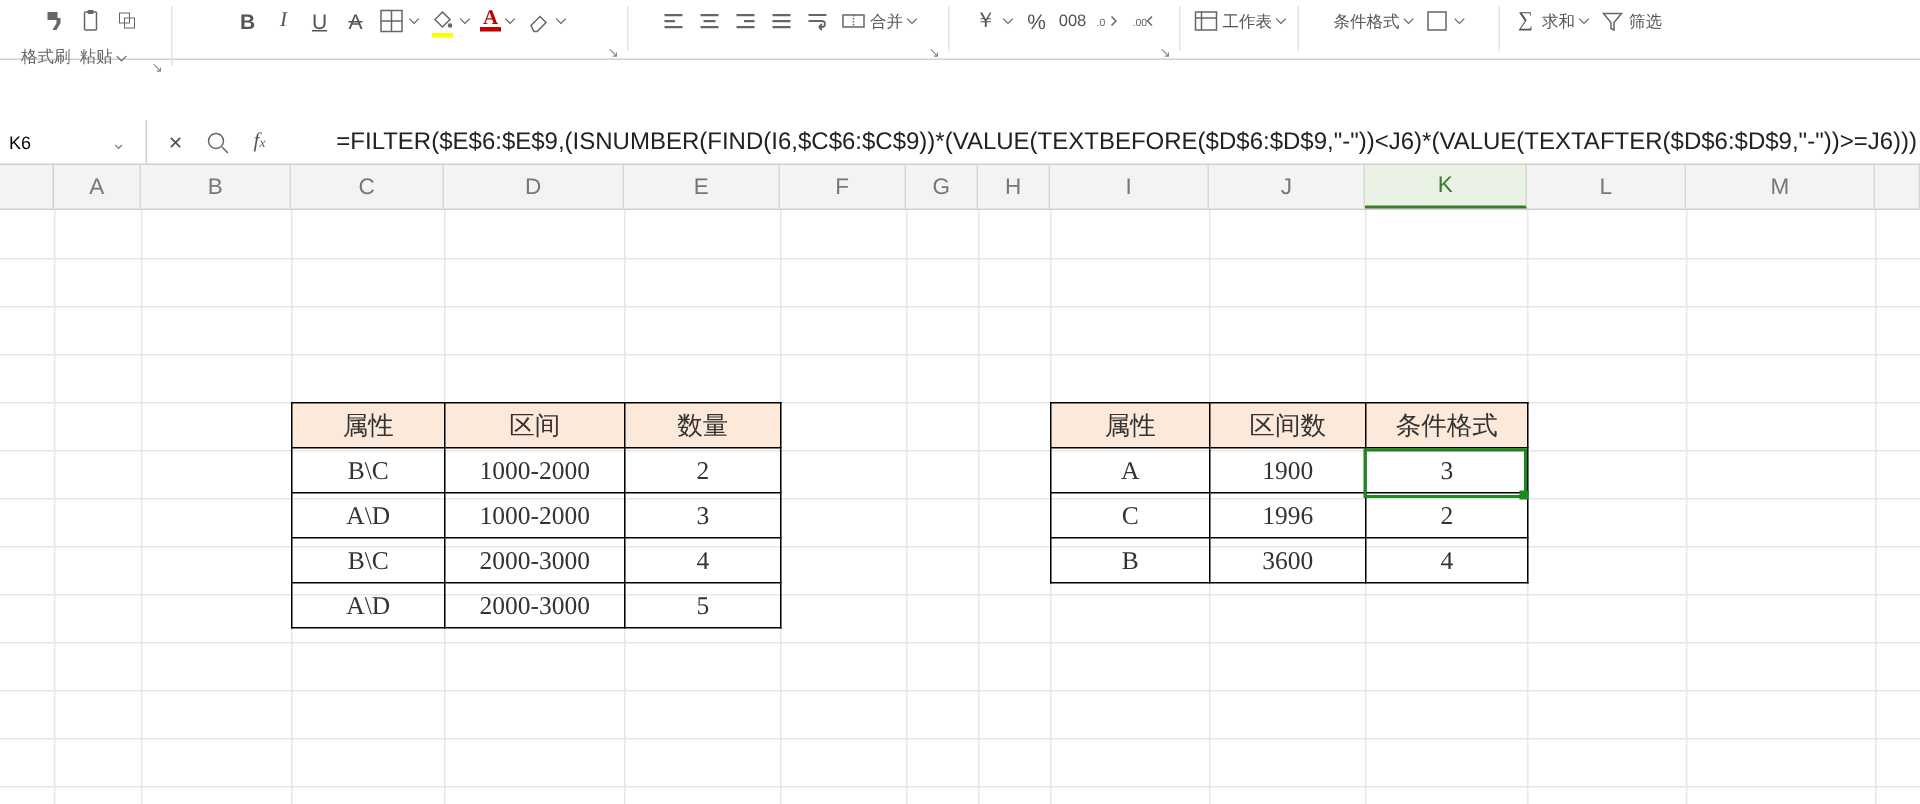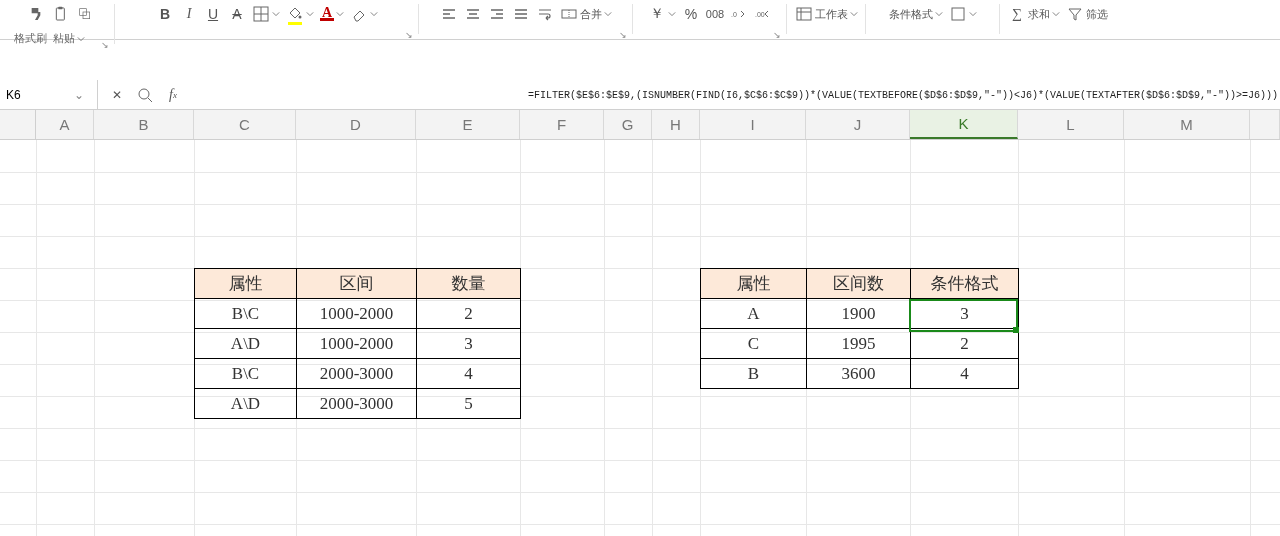--- a/index.html
+++ b/index.html
@@ -22,21 +22,21 @@
   .color-bar { width:14px; height:3px; display:inline-block; }
   .stack { display:flex; flex-direction:column; align-items:center; line-height:10px; gap:0;}
   
   .fxrow { display:flex; align-items:center; height:30px; border-bottom:1px solid #d0d0d0;margin-top:40px;}
   .namebox { width:98px; border-right:1px solid #d0d0d0; display:flex; align-items:center; height:100%;}
   .namebox input{ border:none; outline:none; width:70px; padding-left:6px; font-size:12px; background:transparent;}
   .namebox .chev{ width:18px; text-align:center; color:#888;}
   .fxicons { display:flex; align-items:center; gap:10px; padding:0 10px; color:#666;}
   .fxf { font-style:italic; font-family:"Times New Roman",serif;}
   .formula { flex:1; }
-  .formula input { width:100%; border:none; outline:none; font-family:Liberation Mono, monospace; font-size:10px; color:#222; padding-left:4px;text-align:right;}
+  .formula input { width:100%; border:none; outline:none; font-family:Liberation Sans, sans-serif; font-size:16px; color:#222; padding-left:4px;text-align:right;}
   
   .colhdr { display:flex; height:30px; background:#f3f3f3; border-bottom:1px solid #cfcfcf; }
   .rowhdr-corner { width:36px; border-right:1px solid #cfcfcf;}
   .ch { border-right:1px solid #d8d8d8; display:flex; align-items:center; justify-content:center; color:#777; font-size:15px;}
   .ch.active { background:#e9f2e4; color:#3a7a2a; border-bottom:2px solid #3a7a2a;}
   
   .gridarea { position:relative; flex:1; }
   .gridbg { position:absolute; inset:0; }
   
   .vline { position:absolute; top:0; bottom:0; width:1px; background:#e7e7e7;}
@@ -409,21 +409,21 @@
       <th>区间数</th>
       <th>条件格式</th>
     </tr>
     <tr>
       <td>A</td>
       <td>1900</td>
       <td>3</td>
     </tr>
     <tr>
       <td>C</td>
-      <td>1995</td>
+      <td>1996</td>
       <td>2</td>
     </tr>
     <tr>
       <td>B</td>
       <td>3600</td>
       <td>4</td>
     </tr>
   </tbody>
       </table>
 

